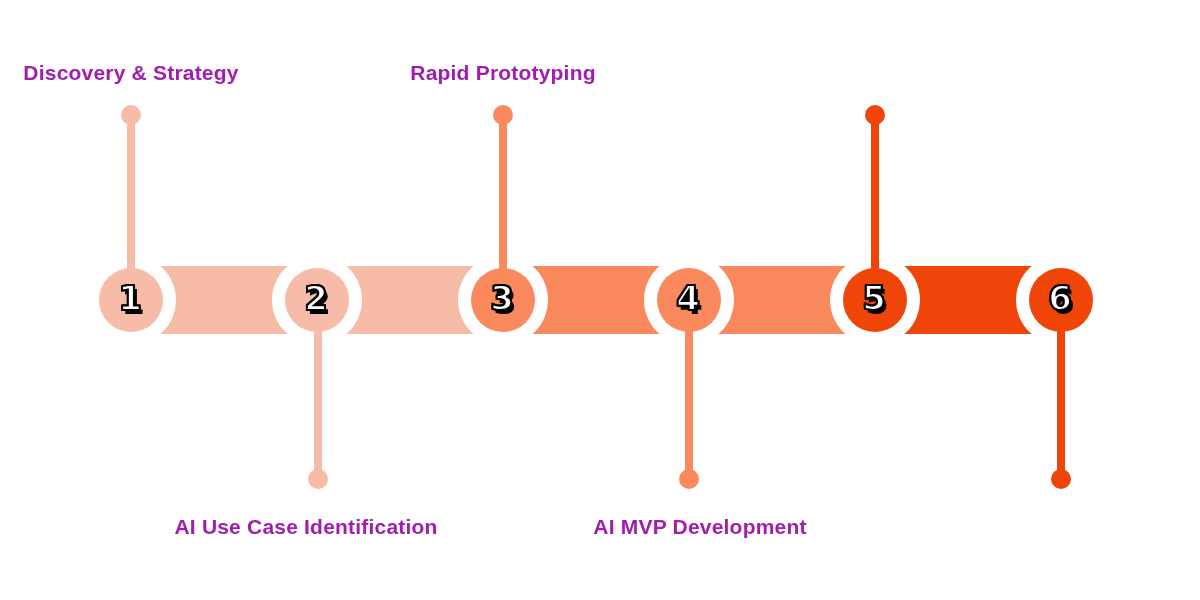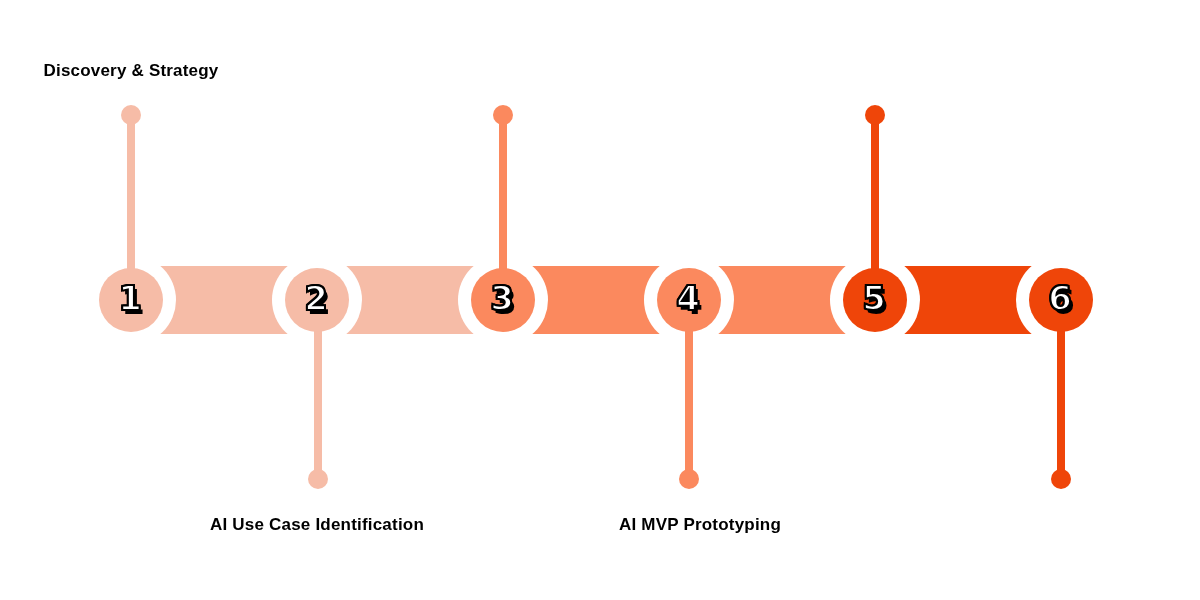--- a/index.html
+++ b/index.html
@@ -79,23 +79,23 @@
       1px 1px 0 #000000;
     transform: translate(-1px, -2px);
   }
 
   
   .label {
     position: absolute;
     transform: translateX(-50%);
     white-space: nowrap;
     font-weight: 700;
-    font-size: 17px;
+    font-size: 21px;
     letter-spacing: 0.2px;
-    color: #000000;
+    color: #a21caf;
     z-index: 5;
   }
   .label.top    { top: 61px; }
   .label.bottom { top: 515px; }
 </style>
 </head>
 <body>
 
 <div class="canvas">
 
@@ -139,16 +139,17 @@
     <span class="num">4</span>
   </div>
   <div class="node" style="left: 843px; background-color: rgb(239, 69, 9);">
     <span class="num">5</span>
   </div>
   <div class="node" style="left: 1029px; background-color: rgb(239, 69, 9);">
     <span class="num">6</span>
   </div>
 
   <div class="label top" style="left:131px">Discovery &amp; Strategy</div>
-  <div class="label bottom" style="left:317px">AI Use Case Identification</div>
-  <div class="label bottom" style="left:700px">AI MVP Prototyping</div>
+  <div class="label bottom" style="left:306px">AI Use Case Identification</div>
+  <div class="label top" style="left:503px">Rapid Prototyping</div>
+  <div class="label bottom" style="left:700px">AI MVP Development</div>
 
 </div>
 
 </body></html>

